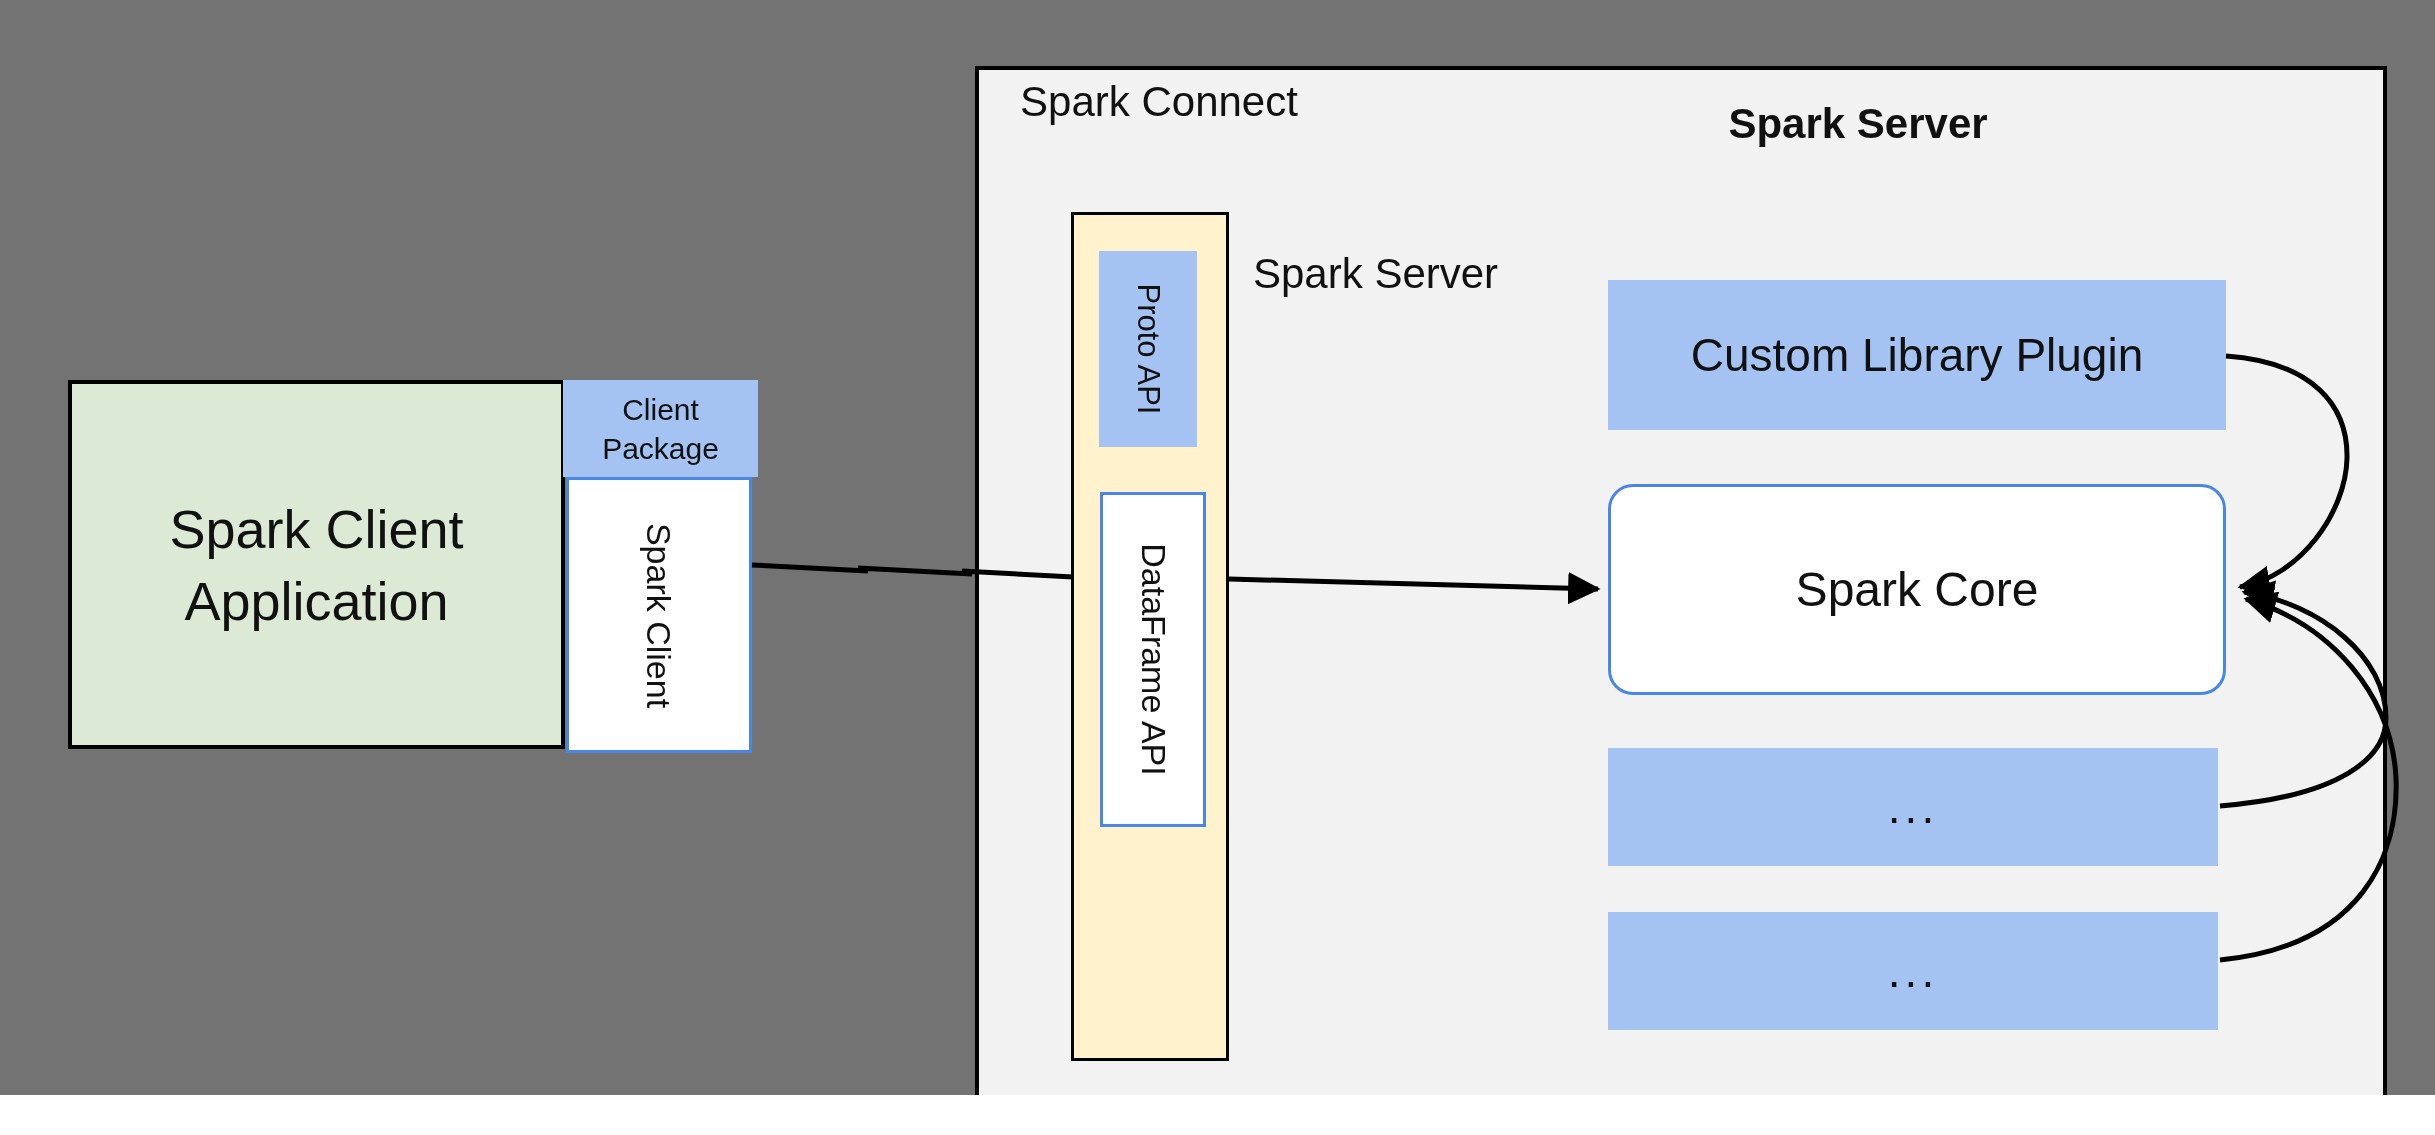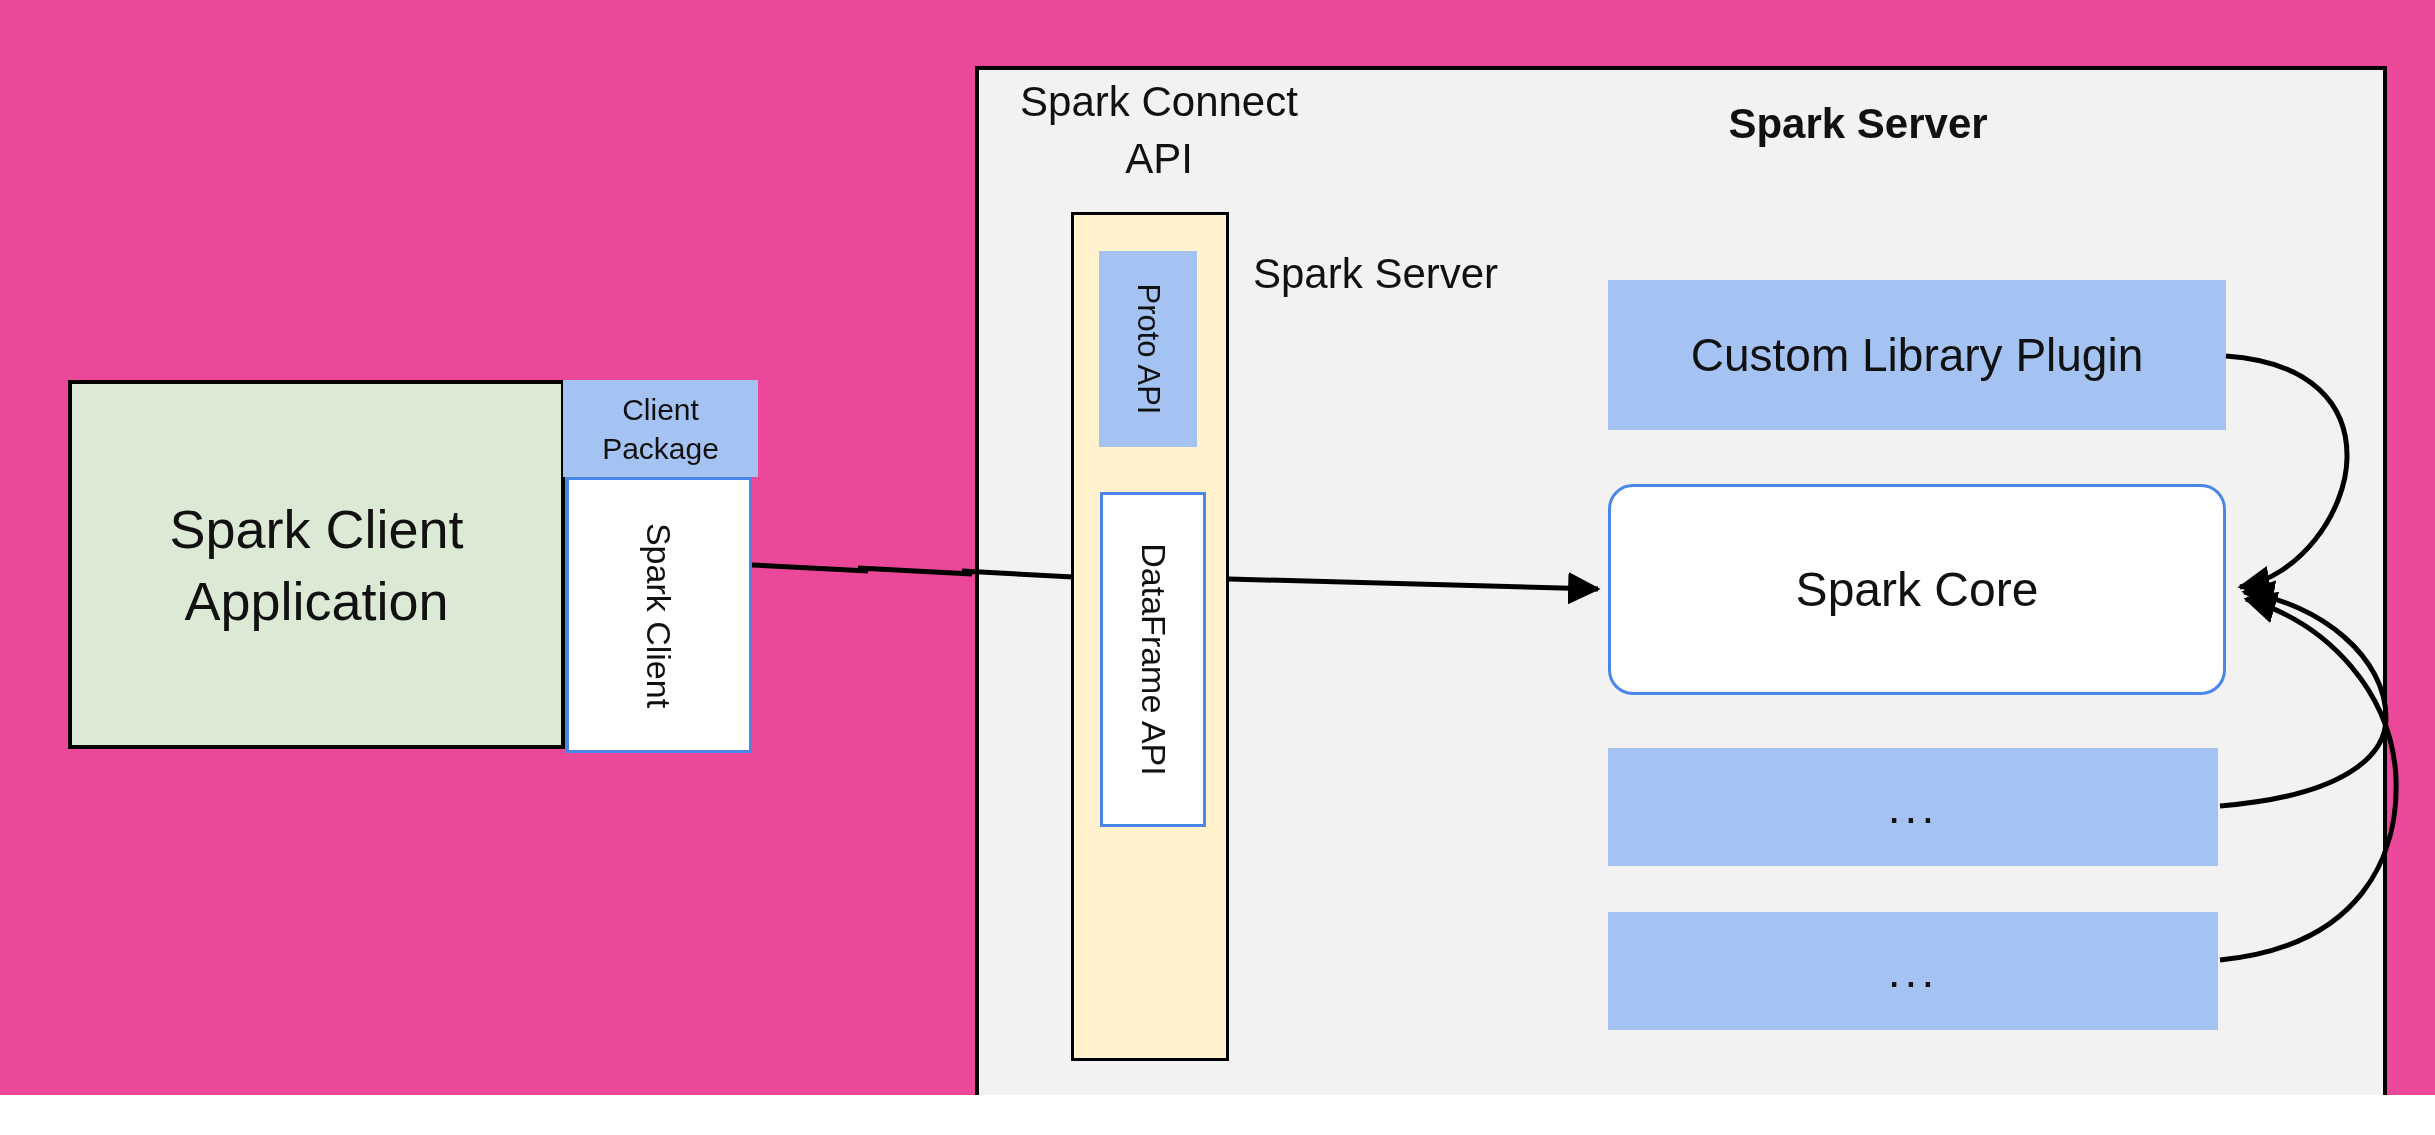--- a/index.html
+++ b/index.html
@@ -1,17 +1,17 @@
 <!DOCTYPE html>
 <html style="--panel: #f2f2f2; --green: #dcead5; --blue: #a4c2f2; --blueBorder: #4a86e8; --cream: #fff2cc; --ink: #000000;"><head>
 <meta charset="utf-8">
 <style>
   html,body{margin:0;padding:0;background:#ffffff;}
   *{box-sizing:border-box;}
-  .stage{position:relative;width:2435px;height:1095px;background:#ec4899;
+  .stage{position:relative;width:2435px;height:1095px;background:#737373;
          font-family:"Liberation Sans", sans-serif;color:#111;overflow:hidden;}
   .abs{position:absolute;}
   .panel{background:var(--panel,#f2f2f2);border:4px solid var(--ink,#000);}
   .box{display:flex;align-items:center;justify-content:center;text-align:center;}
   .green{background:var(--green,#dcead5);border:4px solid var(--ink,#000);}
   .cream{background:var(--cream,#fff2cc);border:3px solid var(--ink,#000);}
   .bluefill{background:var(--blue,#a4c2f2);}
   .whiteblue{background:#ffffff;border:3px solid var(--blueBorder,#4a86e8);}
   .vtext{white-space:nowrap;transform:rotate(90deg);}
   .lbl{line-height:1.35;}
@@ -32,21 +32,20 @@
 </style>
 </head>
 <body>
 
 <div class="stage">
 
   <div class="abs panel" style="left:975px;top:66px;width:1412px;height:1040px;"></div>
 
   <div class="abs center t-connect" style="left:959px;top:74px;width:400px;">
     <div class="lbl">Spark Connect</div>
-    <div class="lbl">API</div>
   </div>
 
   <div class="abs center t-servertitle" style="left:1558px;top:100px;width:600px;">Spark Server</div>
 
   <div class="abs cream" style="left:1071px;top:212px;width:158px;height:849px;"></div>
 
   <div class="abs box bluefill" style="left:1099px;top:251px;width:98px;height:196px;">
     <span class="vtext t-proto">Proto API</span>
   </div>
 

